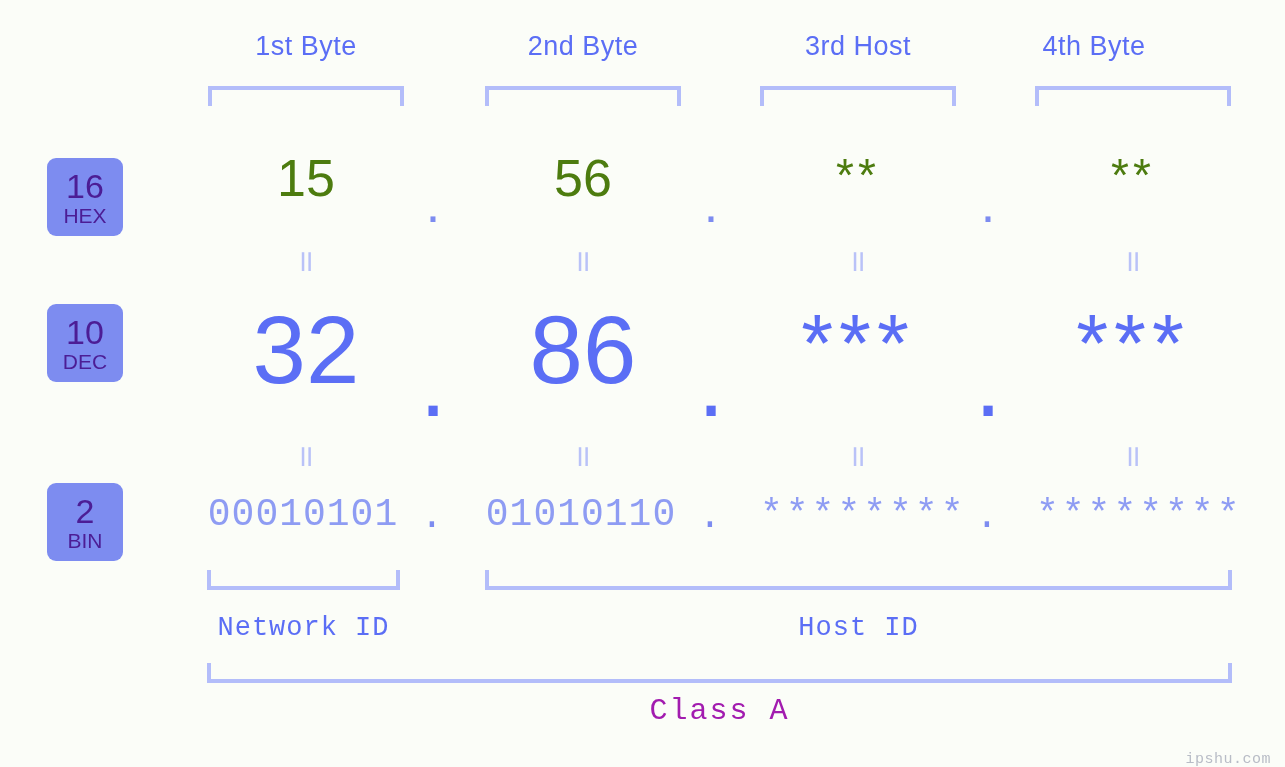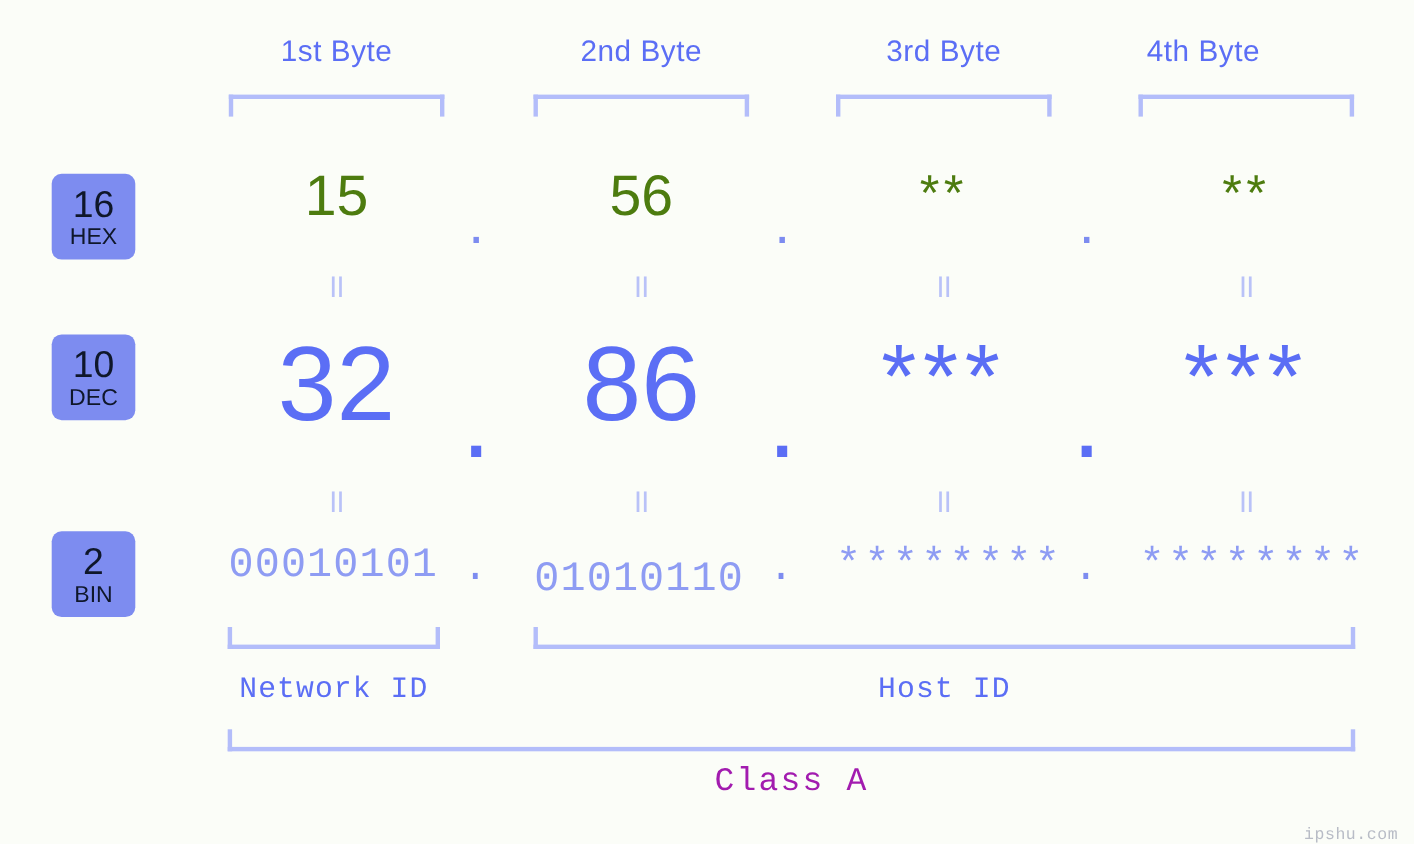--- a/index.html
+++ b/index.html
@@ -59,21 +59,21 @@
   }
 
   
   .badge {
     position: absolute;
     left: 47px;
     width: 76px;
     height: 78px;
     background: #7d8cf0;
     border-radius: 9px;
-    color: #0f172a;
+    color: #4c1d95;
     display: flex;
     flex-direction: column;
     align-items: center;
     justify-content: center;
     line-height: 1;
   }
   .badge .num {
     font-size: 34px;
     font-weight: 400;
     letter-spacing: 0px;
@@ -205,21 +205,21 @@
     white-space: nowrap;
   }
 </style>
 </head>
 <body>
 
 <div id="stage">
 
   <div class="byte-label" style="left:208px;">1st Byte</div>
   <div class="byte-label" style="left:485px;">2nd Byte</div>
-  <div class="byte-label" style="left:760px;">3rd Byte</div>
+  <div class="byte-label" style="left:760px;">3rd Host</div>
   <div class="byte-label" style="left:996px;">4th Byte</div>
 
   <div class="bracket-top" style="left:208px; width:196px;"></div>
   <div class="bracket-top" style="left:485px; width:196px;"></div>
   <div class="bracket-top" style="left:760px; width:196px;"></div>
   <div class="bracket-top" style="left:1035px; width:196px;"></div>
 
   <div class="badge" style="top:158px;">
     <span class="num">16</span>
     <span class="name">HEX</span>
@@ -259,21 +259,21 @@
   </div>
 
   <div class="eq" style="top:441px; left:208px;">॥</div>
   <div class="eq" style="top:441px; left:485px;">॥</div>
   <div class="eq" style="top:441px; left:760px;">॥</div>
   <div class="eq" style="top:441px; left:1035px;">॥</div>
 
   <div class="row-bin">
     <div class="cell" style="left:205px;">00010101</div>
     <div class="dot" style="left:412px;">.</div>
-    <div class="cell" style="left:483px;margin-top:12px;">01010110</div>
+    <div class="cell" style="left:483px;">01010110</div>
     <div class="dot" style="left:690px;">.</div>
     <div class="cell star" style="left:760px;">********</div>
     <div class="dot" style="left:967px;">.</div>
     <div class="cell star" style="left:1036px;">********</div>
   </div>
 
   <div class="bracket-bottom" style="top:570px; left:207px; width:193px;"></div>
   <div class="bracket-bottom" style="top:570px; left:485px; width:747px;"></div>
 
   <div class="id-label" style="top:613px; left:485px; width:747px;">Host ID</div>

